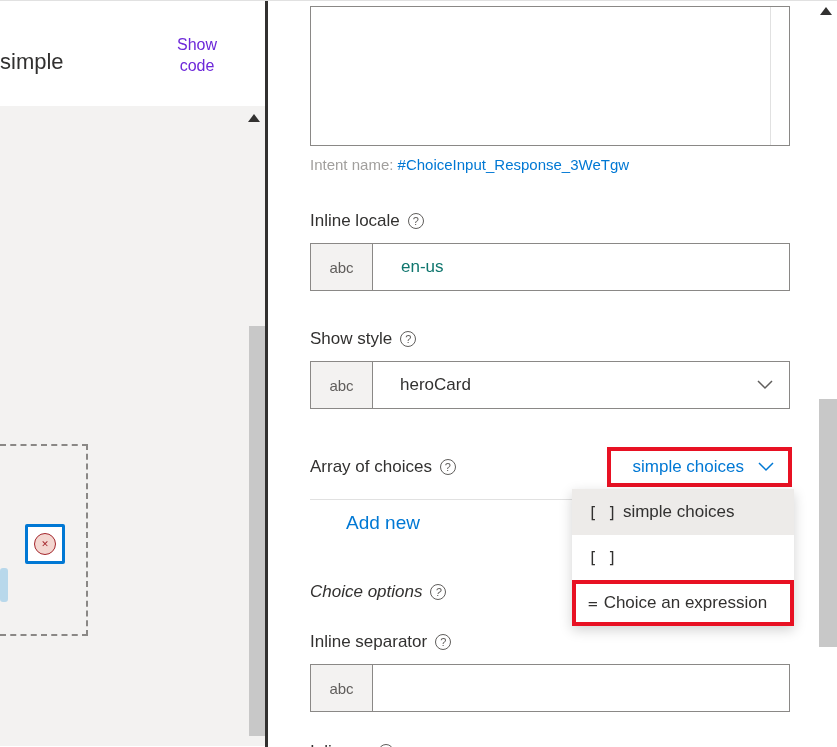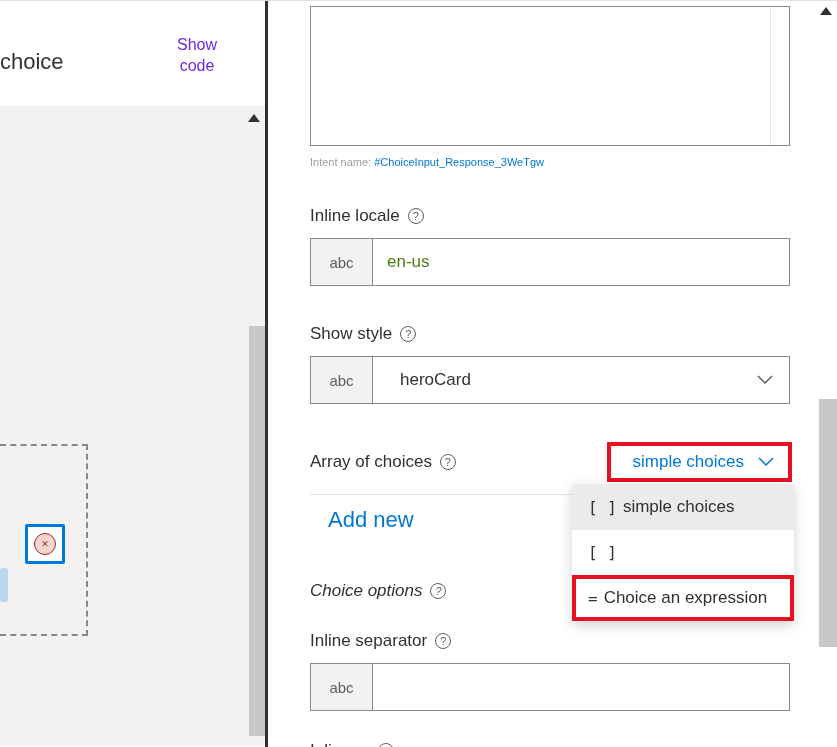--- a/index.html
+++ b/index.html
@@ -173,21 +173,21 @@
     .textarea-inner-border {
       position: absolute;
       right: 18px;
       top: 0;
       bottom: 0;
       width: 1px;
       background: #e1e1e1;
     }
     .intent-row {
       margin-top: 10px;
-      font-size: 11px;
+      font-size: 15px;
     }
     .intent-label {
       color: #a19f9d;
     }
     .intent-value {
       color: #0078d4;
       cursor: pointer;
     }
     .field-group {
       margin-top: 38px;
@@ -224,23 +224,23 @@
       border-right: 1px solid #8a8886;
       display: flex;
       align-items: center;
       justify-content: center;
       font-size: 15px;
       color: #605e5c;
     }
     .input-field {
       flex: 1;
       border: none;
-      padding: 0 14px;
+      padding: 0 28px;
       font-size: 17px;
-      color: #4d7c0f;
+      color: #0f766e;
       outline: none;
       font-family: inherit;
     }
     .select-row {
       display: flex;
       width: 480px;
       height: 48px;
       border: 1px solid #8a8886;
       position: relative;
     }
@@ -284,23 +284,23 @@
       margin-left: 14px;
     }
     .hr-line {
       border: none;
       border-top: 1px solid #e1e1e1;
       width: 480px;
       margin-top: 12px;
     }
     .add-new {
       color: #0078d4;
-      font-size: 22px;
+      font-size: 19px;
       margin-top: 12px;
-      margin-left: 18px;
+      margin-left: 36px;
       cursor: pointer;
       display: inline-block;
     }
     .dropdown-menu {
       position: absolute;
       right: -2px;
       top: 42px;
       width: 222px;
       background: #fff;
       box-shadow: 0 4px 12px rgba(0,0,0,0.18);
@@ -331,21 +331,21 @@
       font-style: italic;
     }
   </style>
 </head>
 <body>
 
 <div class="top-border"></div>
 
 <div class="left-panel">
   <div class="left-header">
-    <div class="tab-choice">choice</div>
+    <div class="tab-choice">simple</div>
     <div class="show-code" style="white-space: pre-line;">Show
 code</div>
   </div>
   <div class="left-body">
     <div class="left-scroll-arrow"></div>
     <div class="left-scrollbar"></div>
     <div class="dashed-box"></div>
     <div class="blue-chip"></div>
     <div class="error-node">
       <div class="error-circle">✕</div>

